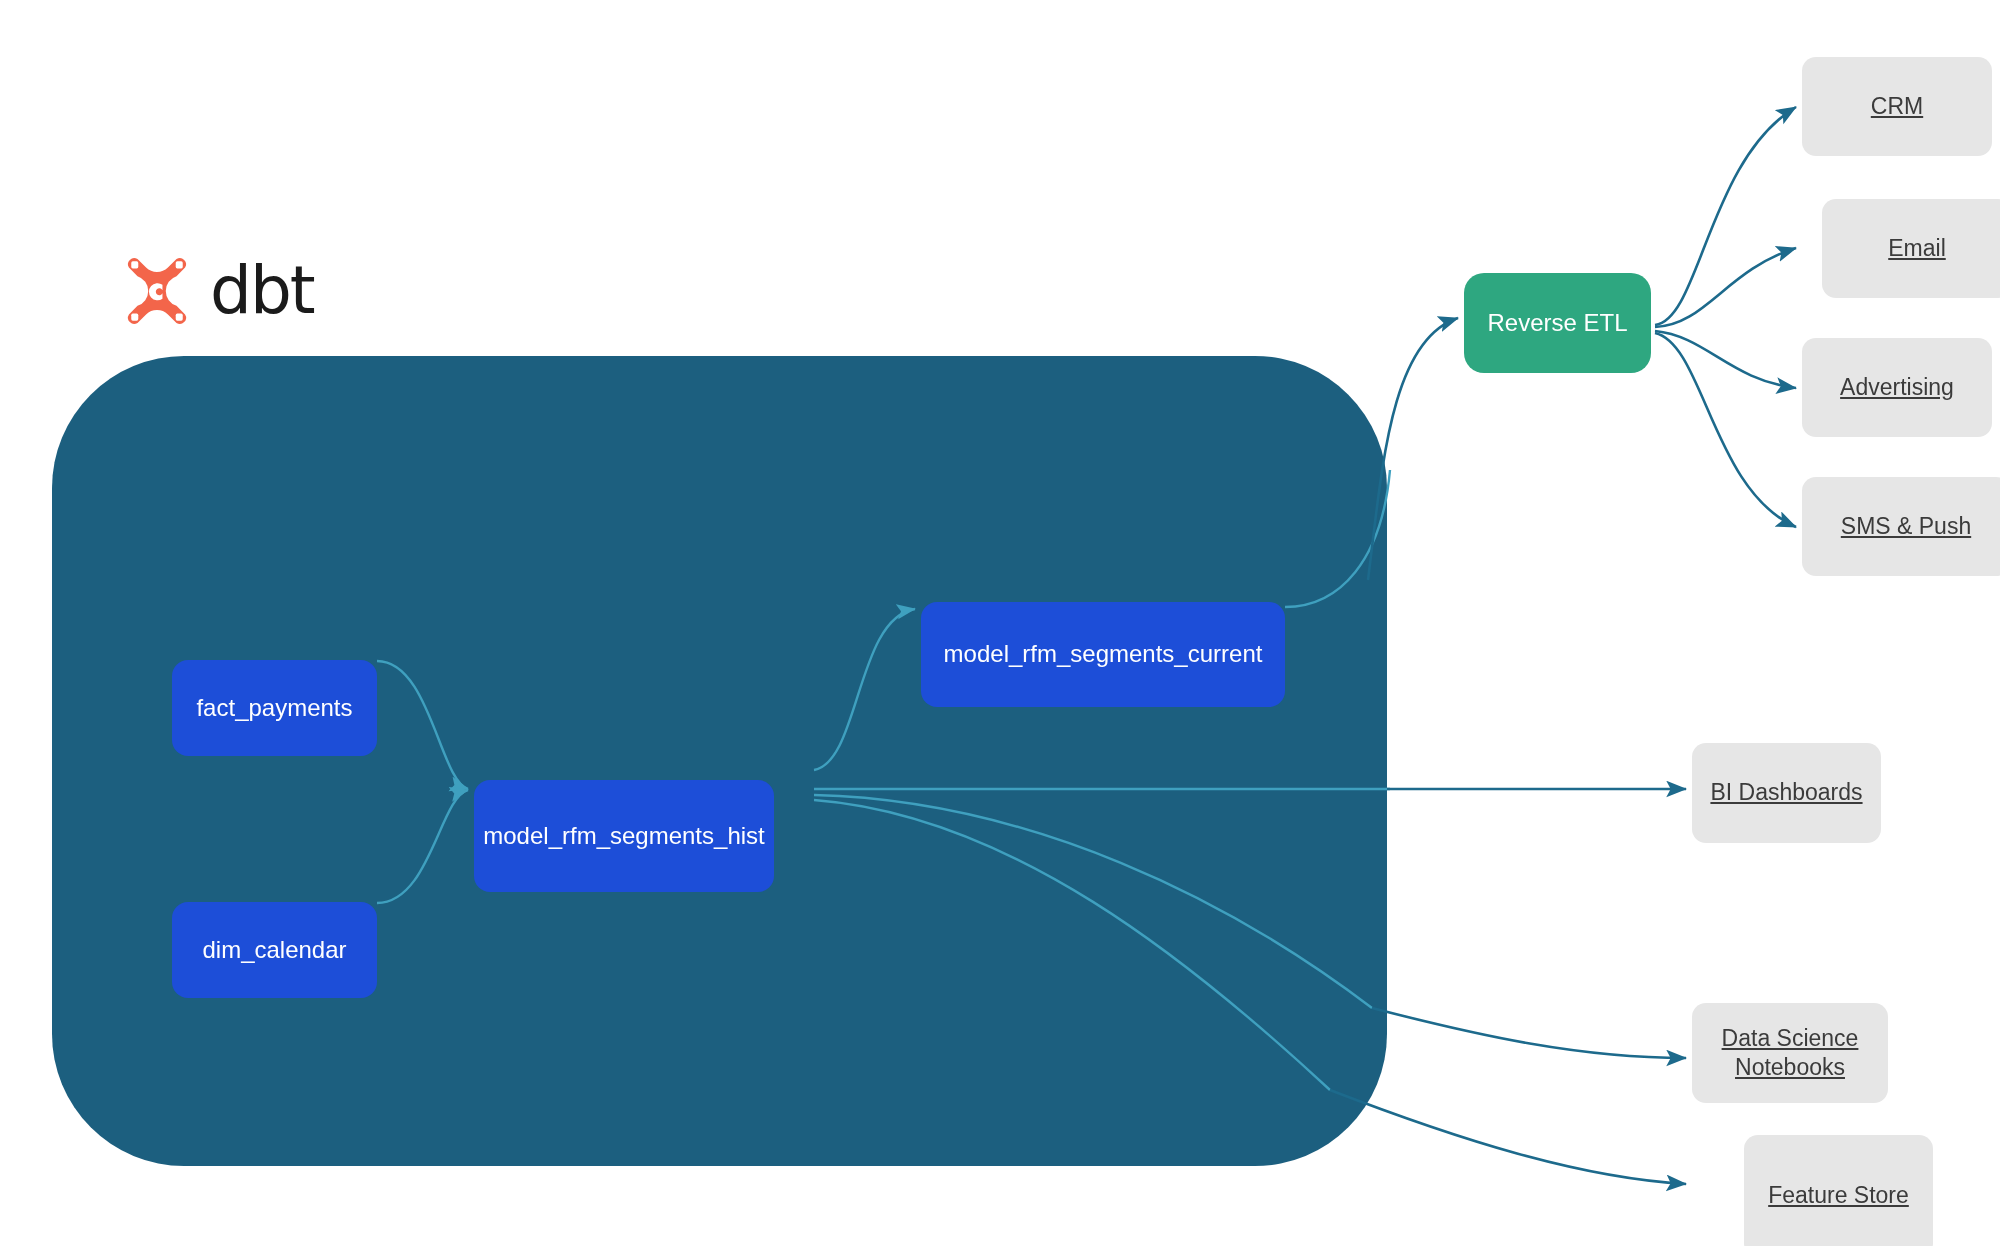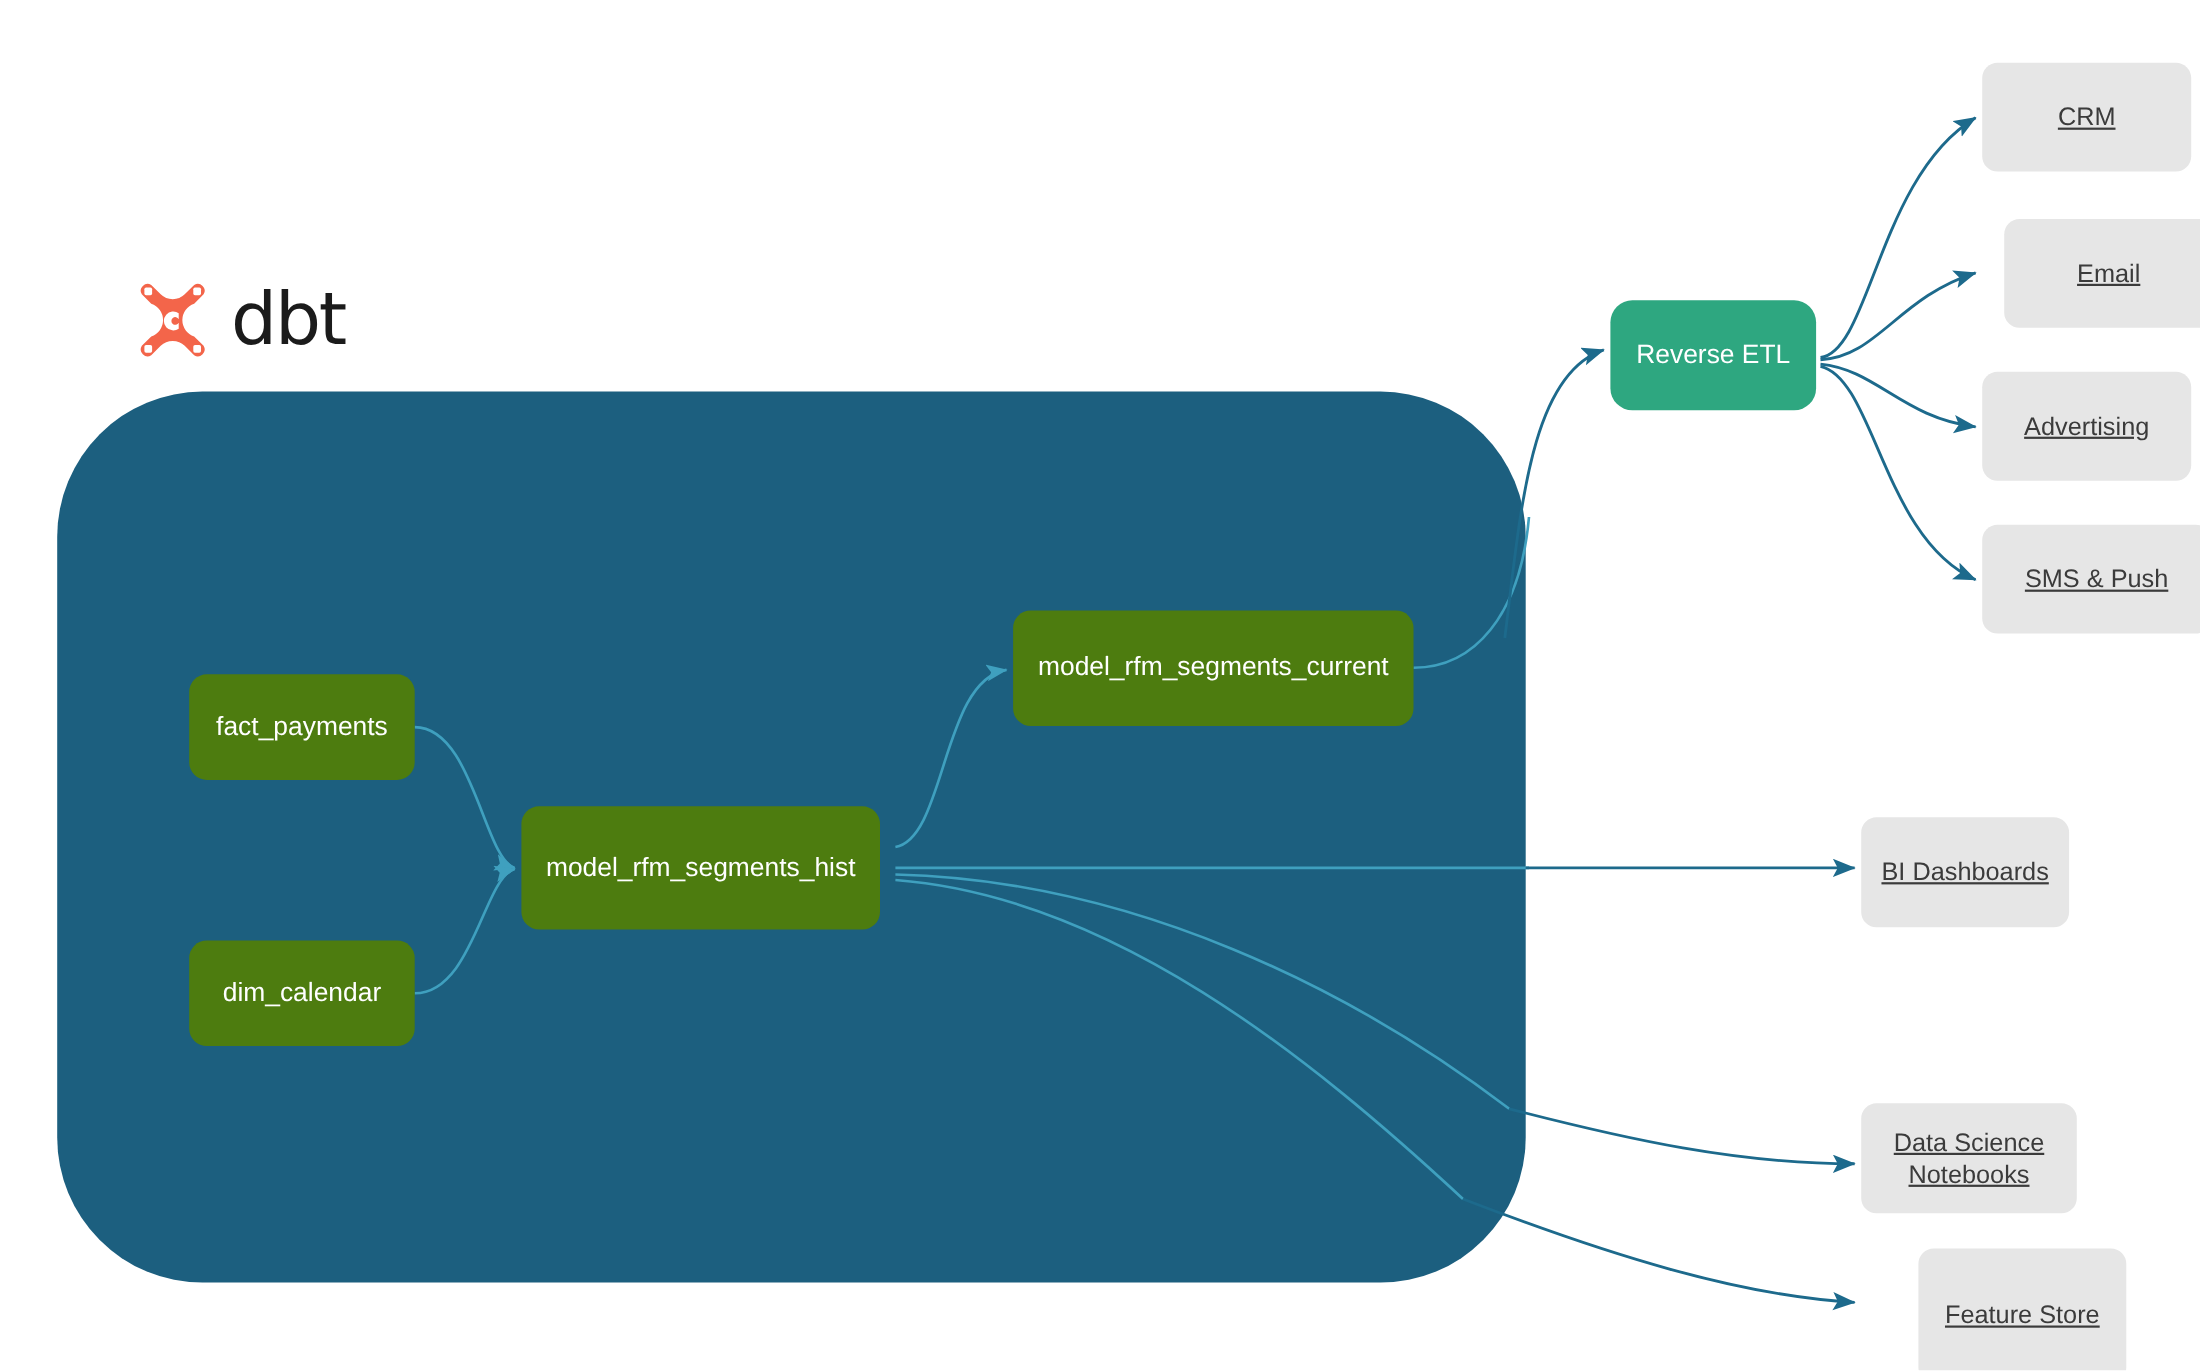--- a/index.html
+++ b/index.html
@@ -67,37 +67,38 @@
     justify-content: center;
     text-align: center;
     box-sizing: border-box;
     border-radius: 16px;
     color: #ffffff;
     font-size: 24px;
     line-height: 1.28;
     padding: 6px 18px;
   }
   .node.model {
-    background: #4d7c0f;
+    background: #1d4ed8;
+    margin-top: 47px;
   }
   .node.reverse-etl {
     background: #2ea780;
     border-radius: 20px;
   }
   .node.dest {
     background: #e6e6e6;
     color: #3b3b3b;
     border-radius: 14px;
     font-size: 23px;
     text-decoration: underline;
   }
 
   .n-fact-payments           { left: 172px; top: 613px; width: 205px; height: 96px; }
   .n-dim-calendar            { left: 172px; top: 855px; width: 205px; height: 96px; }
-  .n-model-hist              { left: 474px; top: 733px; width: 326px; height: 112px; }
+  .n-model-hist              { left: 474px; top: 733px; width: 300px; height: 112px; }
   .n-model-current           { left: 921px; top: 555px; width: 364px; height: 105px; }
   .n-reverse-etl             { left: 1464px; top: 273px; width: 187px; height: 100px; }
 
   .n-crm         { left: 1802px; top: 57px;   width: 190px; height: 99px; }
   .n-email       { left: 1802px; top: 199px;  width: 190px; height: 99px; margin-left: 20px; }
   .n-advertising { left: 1802px; top: 338px;  width: 190px; height: 99px; }
   .n-sms-push    { left: 1802px; top: 477px;  width: 208px; height: 99px; }
 
   .n-bi-dashboards { left: 1692px; top: 743px;  width: 189px; height: 100px; }
   .n-ds-notebooks  { left: 1692px; top: 1003px; width: 196px; height: 100px; }

